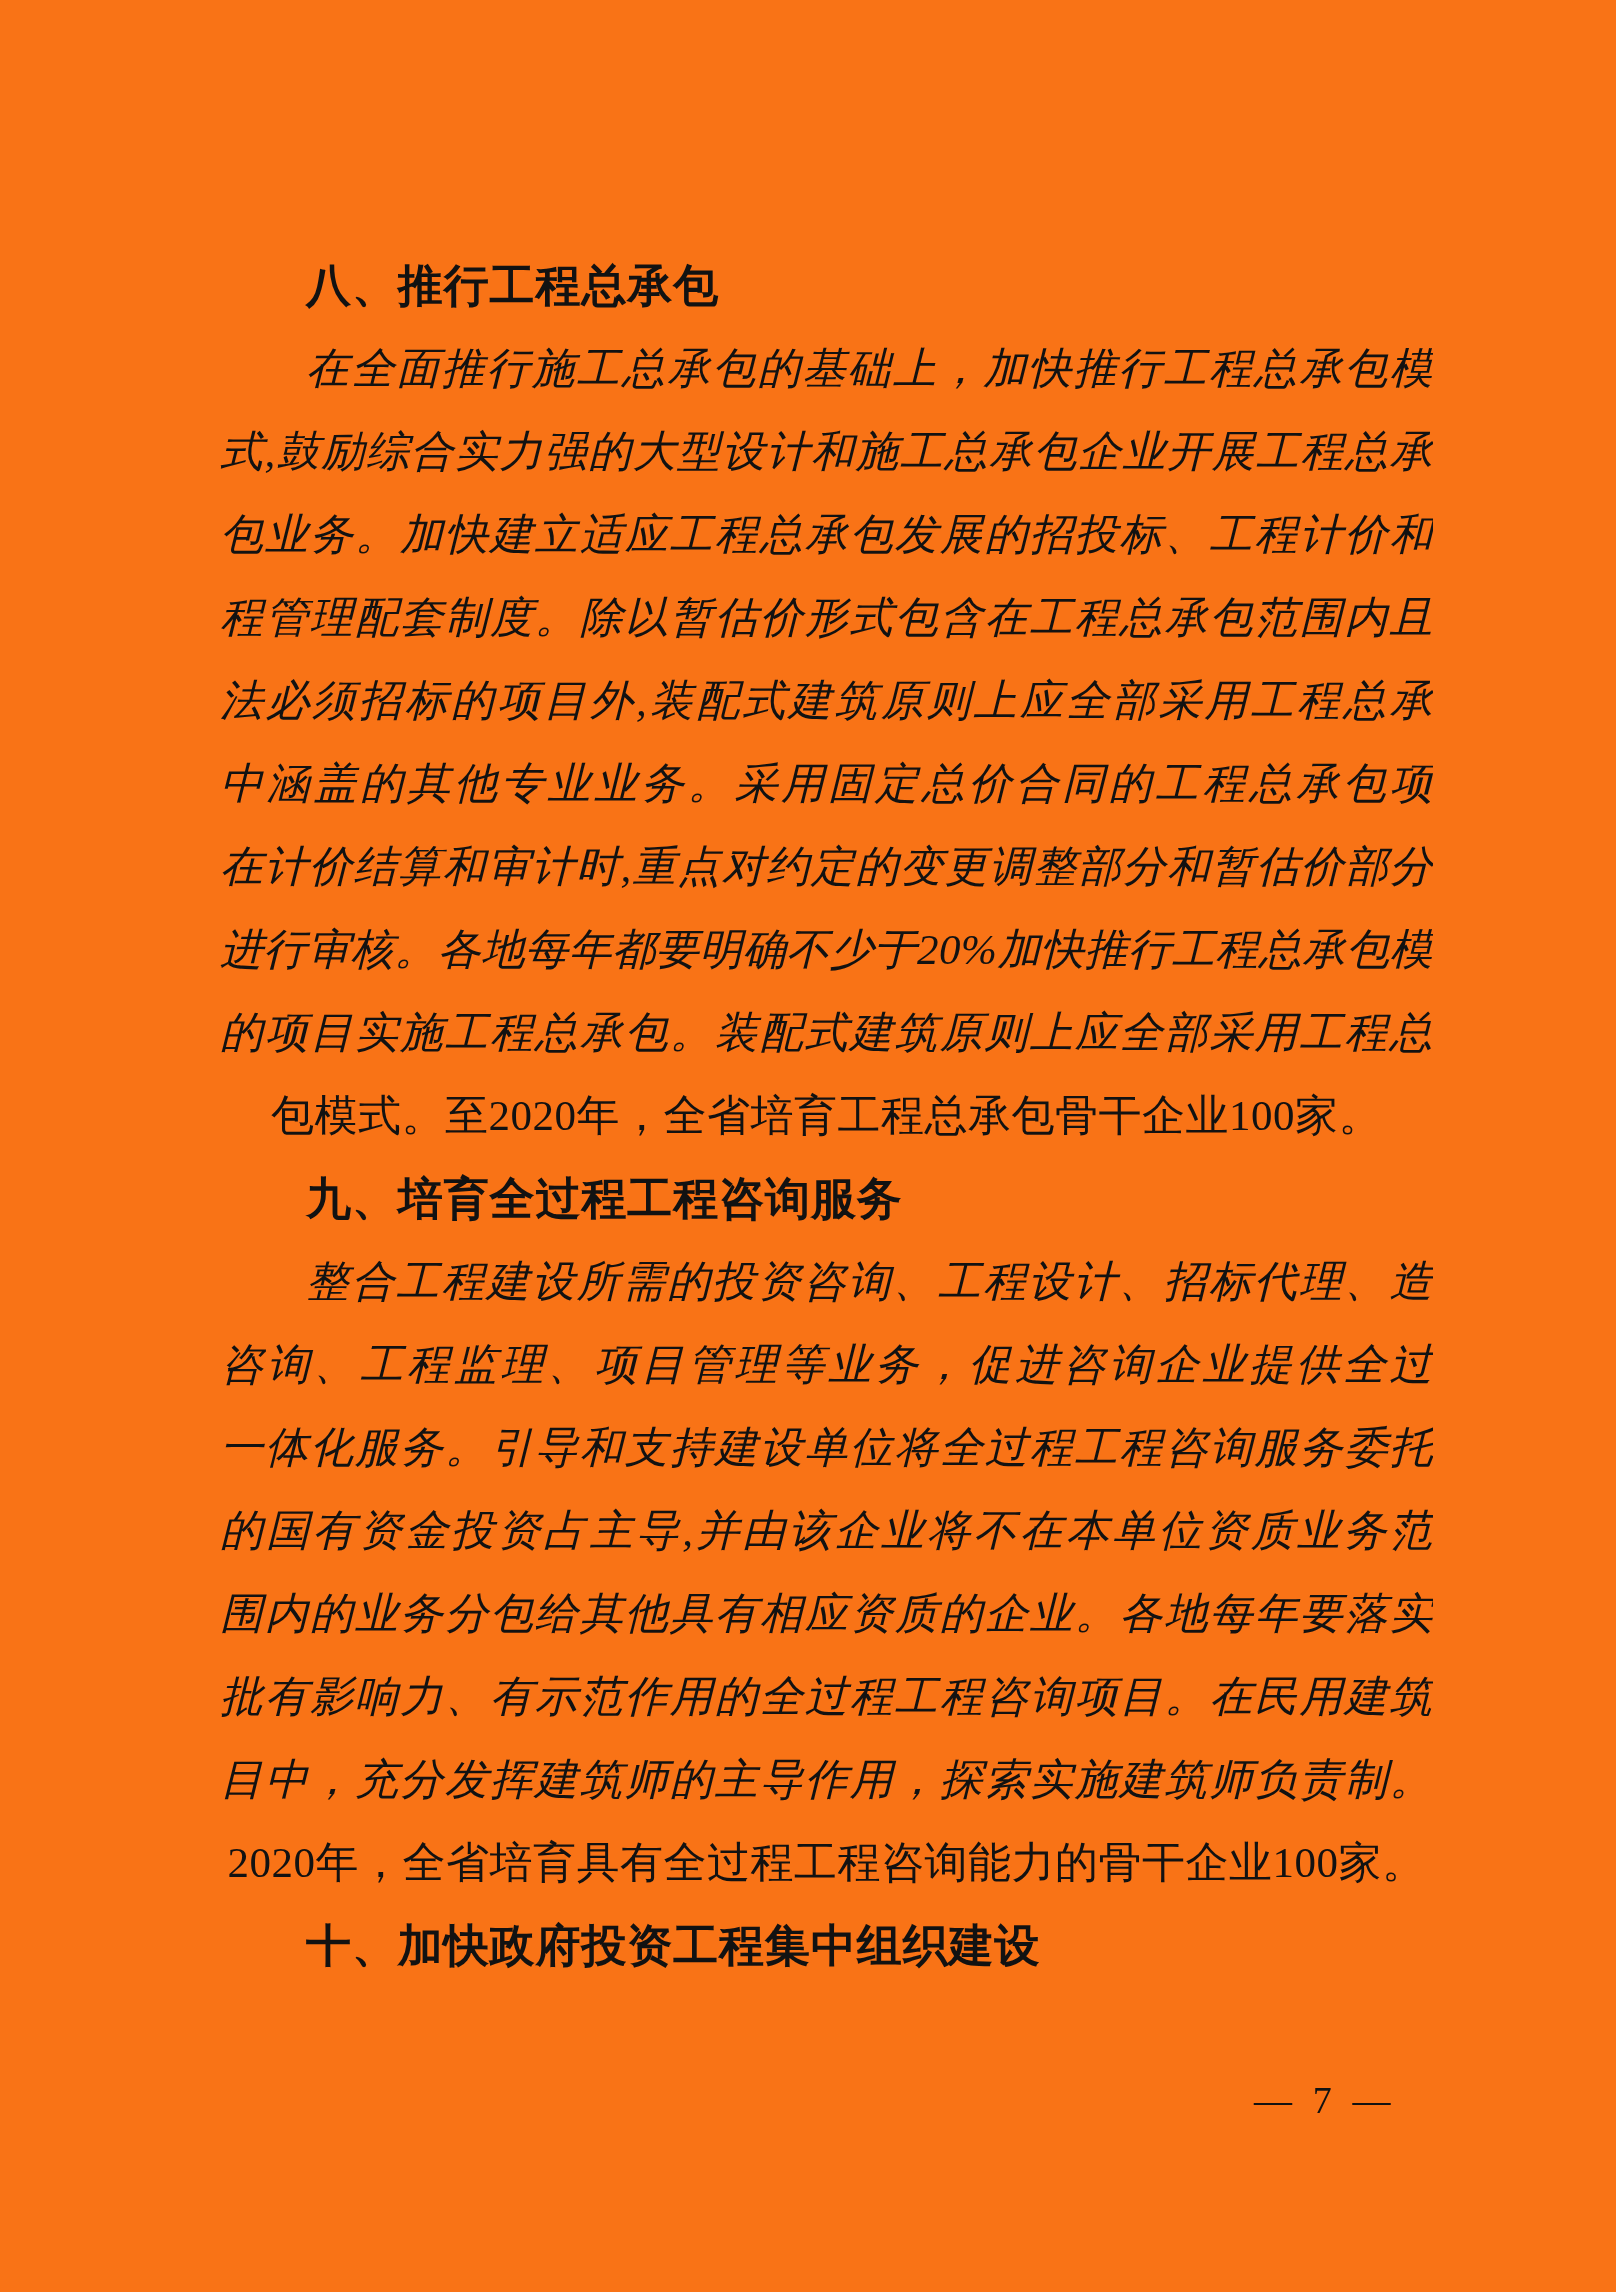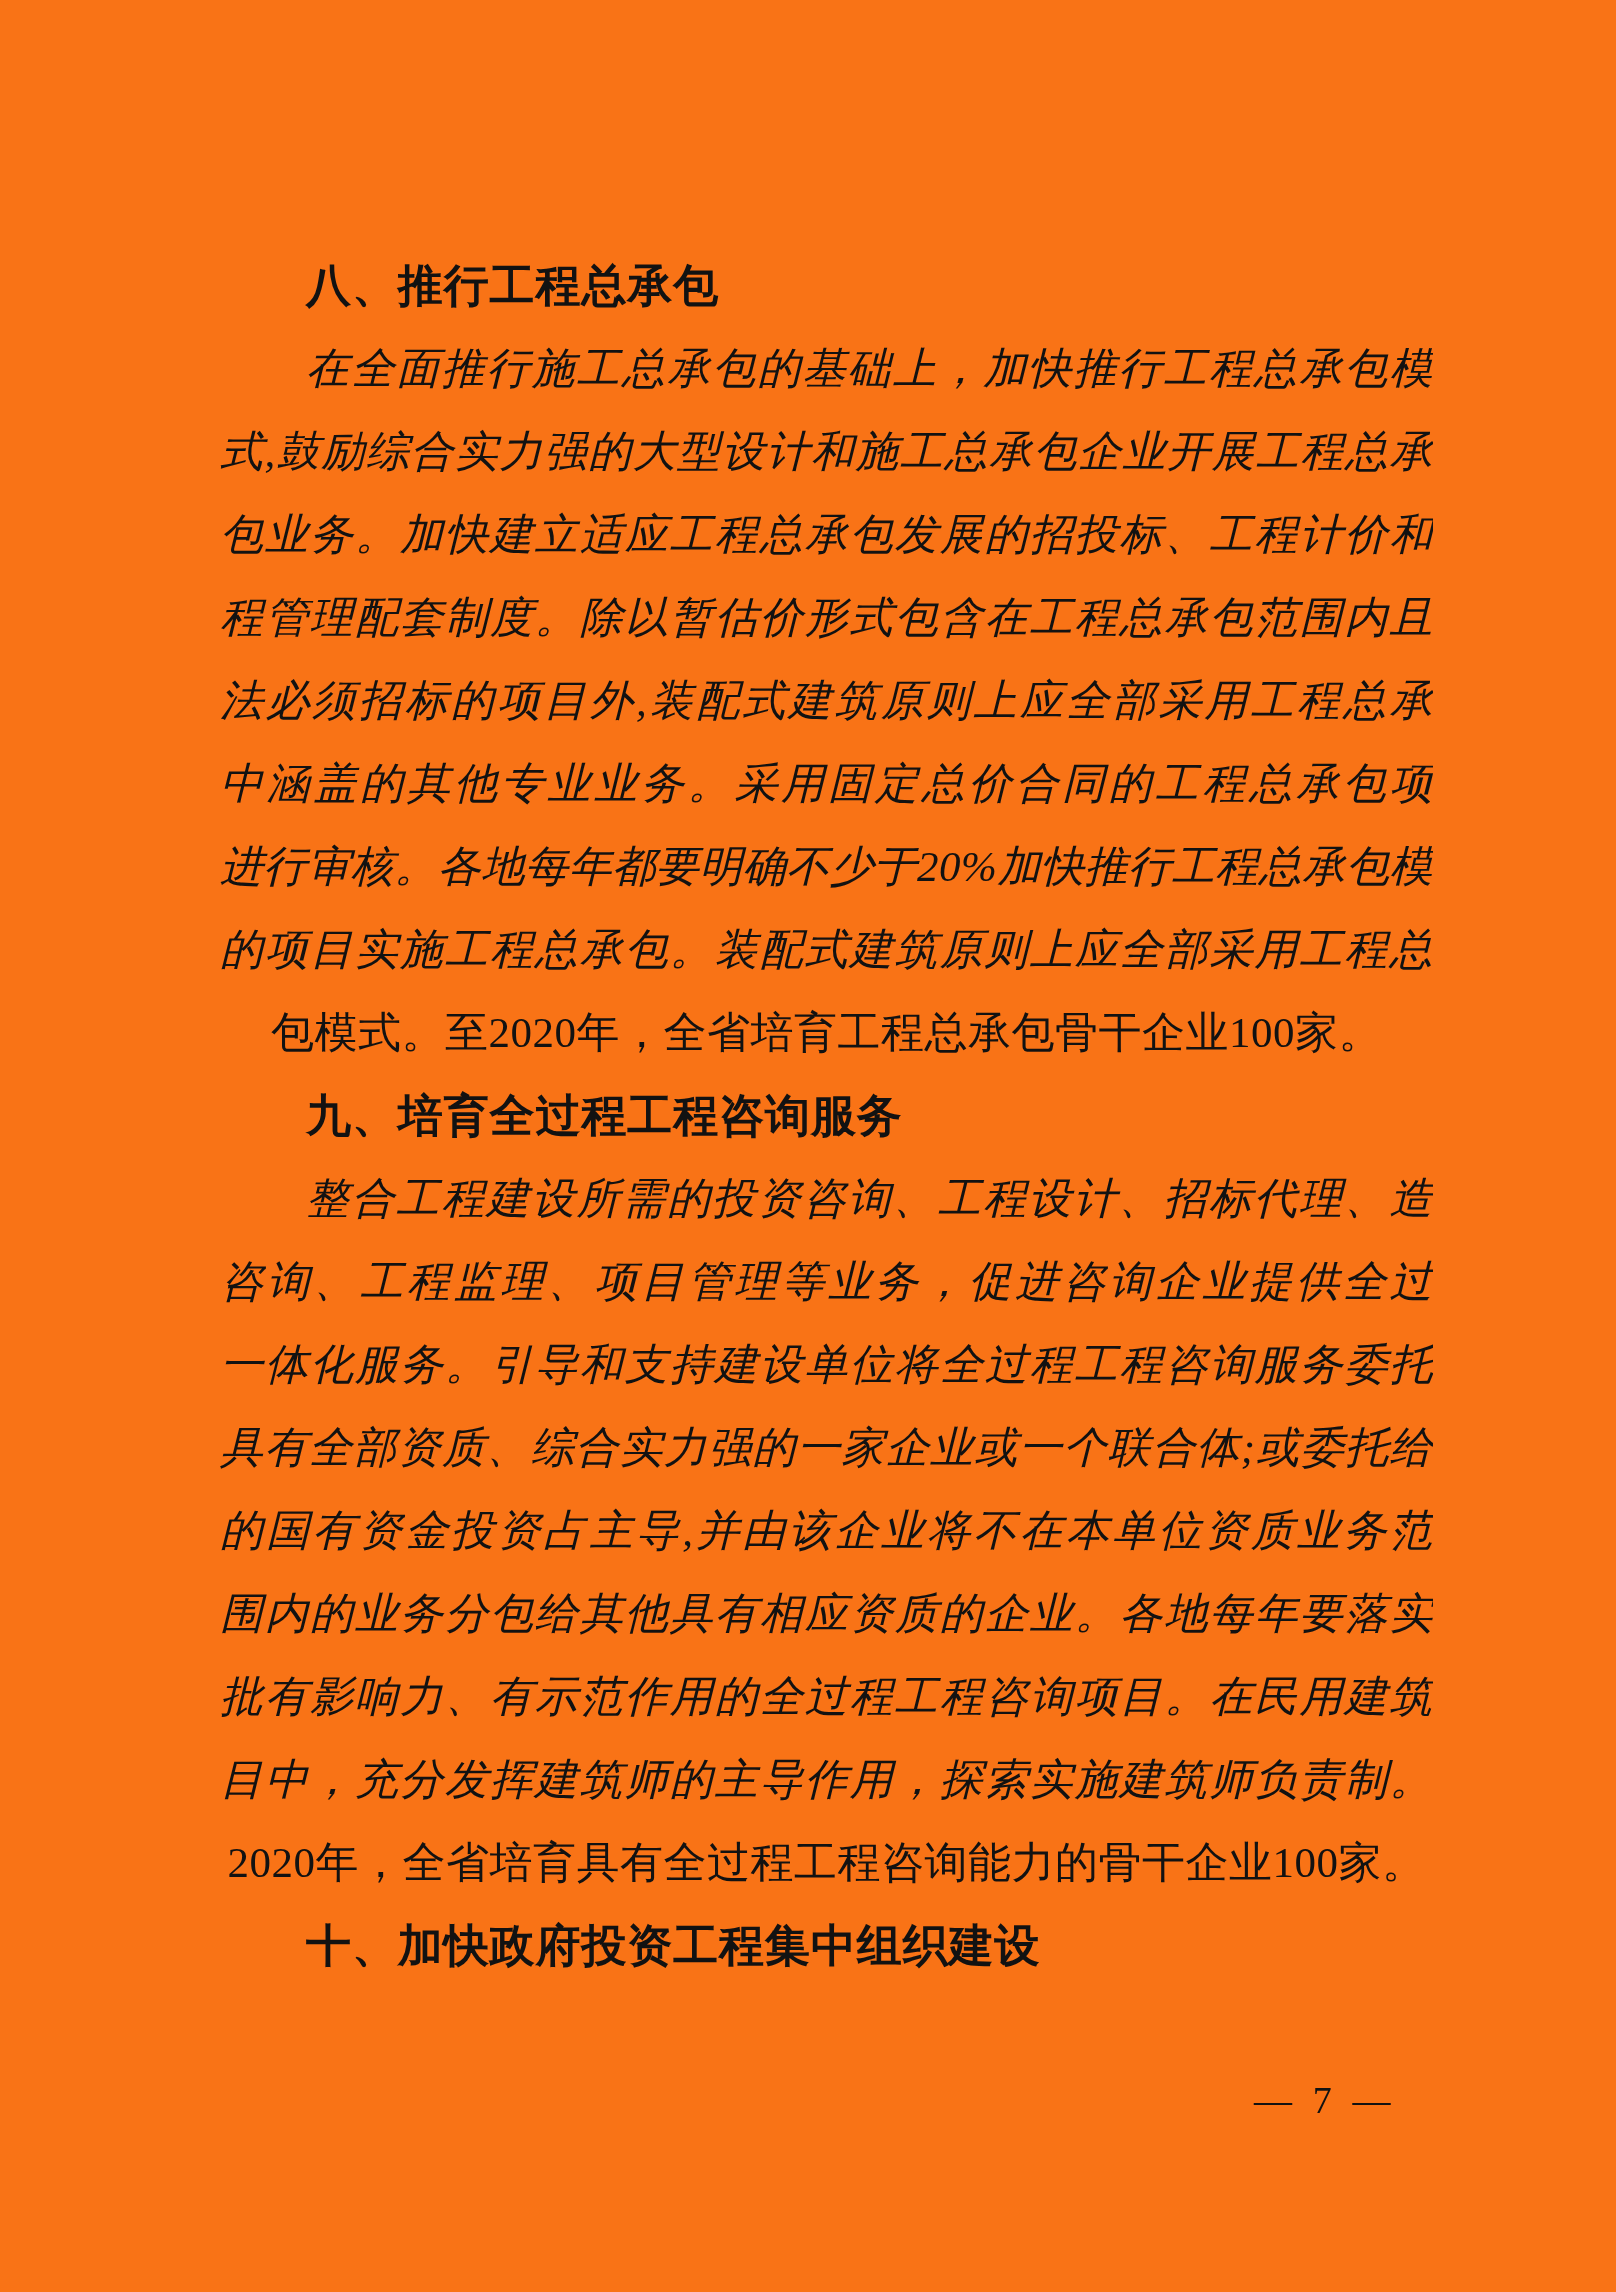--- a/index.html
+++ b/index.html
@@ -69,28 +69,28 @@
 <div class="page">
   <main class="content">
 
   <div class="row heading">八、推行工程总承包</div>
       <div class="row indent just">在全面推行施工总承包的基础上，加快推行工程总承包模</div>
       <div class="row just">式,鼓励综合实力强的大型设计和施工总承包企业开展工程总承</div>
       <div class="row just">包业务。加快建立适应工程总承包发展的招投标、工程计价和工</div>
       <div class="row just">程管理配套制度。除以暂估价形式包含在工程总承包范围内且依</div>
       <div class="row just">法必须招标的项目外,装配式建筑原则上应全部采用工程总承</div>
       <div class="row just">中涵盖的其他专业业务。采用固定总价合同的工程总承包项目，</div>
+      <div class="row just">在计价结算和审计时,重点对约定的变更调整部分和暂估价部分</div>
       <div class="row just">进行审核。各地每年都要明确不少于20%加快推行工程总承包模</div>
       <div class="row just">的项目实施工程总承包。装配式建筑原则上应全部采用工程总承</div>
       <div class="row">包模式。至2020年，全省培育工程总承包骨干企业100家。</div>
       <div class="row heading">九、培育全过程工程咨询服务</div>
       <div class="row indent just">整合工程建设所需的投资咨询、工程设计、招标代理、造价</div>
       <div class="row just">咨询、工程监理、项目管理等业务，促进咨询企业提供全过程、</div>
       <div class="row just">一体化服务。引导和支持建设单位将全过程工程咨询服务委托给</div>
-      <div class="row just">具有全部资质、综合实力强的一家企业或一个联合体;或委托给</div>
       <div class="row just">的国有资金投资占主导,并由该企业将不在本单位资质业务范</div>
       <div class="row just">围内的业务分包给其他具有相应资质的企业。各地每年要落实一</div>
       <div class="row just">批有影响力、有示范作用的全过程工程咨询项目。在民用建筑项</div>
       <div class="row just">目中，充分发挥建筑师的主导作用，探索实施建筑师负责制。至</div>
       <div class="row">2020年，全省培育具有全过程工程咨询能力的骨干企业100家。</div>
       <div class="row heading">十、加快政府投资工程集中组织建设</div>
     </main>
   <div class="pagenum">— 7 —</div>
 </div>
 

